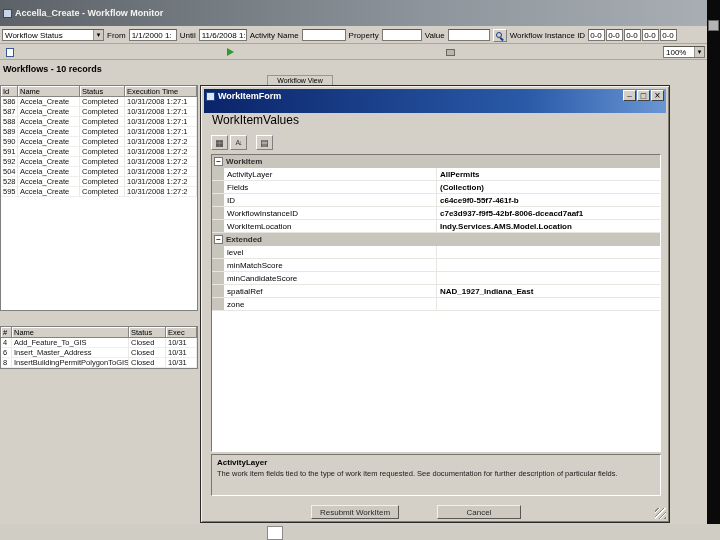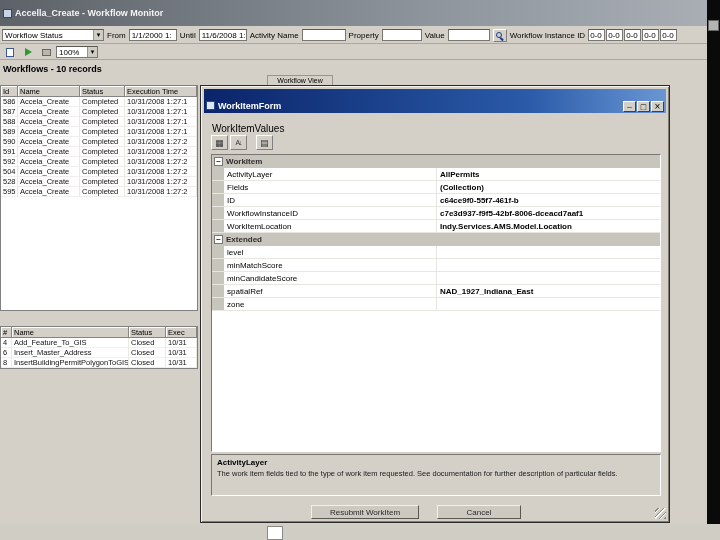--- a/index.html
+++ b/index.html
@@ -35,21 +35,21 @@
   .seg { width:17px; padding:0 1px; }
   .search-btn { width:14px; height:13px; background:#d4d0c8; border:1px solid; border-color:#fff #808080 #808080 #fff;
     display:flex; align-items:center; justify-content:center; flex:none; }
   .mag { position:relative; width:9px; height:9px; }
   .mag::before { content:''; position:absolute; left:1px; top:1px; width:4px; height:4px;
     border:1px solid #1a3a8c; border-radius:50%; }
   .mag::after { content:''; position:absolute; left:6px; top:6px; width:4px; height:2px;
     background:#1a3a8c; transform:rotate(45deg); transform-origin:0 0; }
 
   .toolbar2 { position:absolute; top:45px; left:0; width:100%; height:15px; display:flex; align-items:center;
-    gap:2px; padding:0 2px; border-bottom:1px solid #aca899; }
+    gap:2px; padding:0 2px; border-bottom:1px solid #aca899;justify-content:space-between; }
   .tb-btn { width:16px; height:13px; display:flex; align-items:center; justify-content:center; flex:none; }
   .ic-page { width:8px; height:9px; background:#fff; border:1px solid #3a5a9a; }
   .ic-play { width:0; height:0; border-left:7px solid #2e9a2e; border-top:4px solid transparent; border-bottom:4px solid transparent; }
   .ic-print { width:9px; height:7px; background:#b9b6ae; border:1px solid #6a675f; }
   .zoom { width:42px; height:12px; }
 
   .wf-header { position:absolute; top:64px; left:3px; font-size:9px;font-weight:bold; }
   .view-tab { position:absolute; left:267px; top:75px; width:66px; height:10px; background:#d4d0c8;
     border:1px solid #9a968c; border-bottom:none; font-size:7px; display:flex; align-items:center; justify-content:center; }
 
@@ -73,31 +73,31 @@
   .right-strip { position:absolute; left:707px; top:0; width:13px; height:524px; background:#0a0a0a; }
   .strip-thumb { position:absolute; left:1px; top:20px; width:11px; height:11px; background:#b4b4b4; border:1px solid #666; }
   .bottom-strip { position:absolute; left:0; top:524px; width:720px; height:16px; background:#d0cdc5; }
   .bottom-fragment { position:absolute; left:267px; top:526px; width:16px; height:14px; background:#fff; border:1px solid #8a8a8a; }
 
   
   .dialog { position:absolute; left:200px; top:85px; width:470px; height:438px; background:#d4d0c8;
     border:1px solid #2a2a2a; box-shadow:inset 1px 1px 0 #f5f3ef, inset -1px -1px 0 #807c74; }
   .dlg-titlebar { position:absolute; left:3px; top:3px; right:3px; height:14px;
     background:linear-gradient(90deg,#0a246a,#2a5aa8 70%,#6a96d4);
-    display:flex; align-items:flex-start; gap:3px; padding:12px 2px; }
+    display:flex; align-items:flex-end; gap:3px; padding:12px 2px; }
   .dlg-icon { width:9px; height:9px; background:#dce6f4; border:1px solid #244a86; flex:none; }
   .dlg-title { color:#fff; font-weight:bold; font-size:9px; flex:1; white-space:nowrap; overflow:hidden; }
   .dlg-caps { display:flex; gap:1px; }
   .cap-btn { width:13px; height:11px; background:#d4d0c8; border:1px solid; border-color:#fff #404040 #404040 #fff;
     font-size:8px; display:flex; align-items:center; justify-content:center; }
   .g-min::before { content:'_'; position:relative; top:-3px; }
   .g-max::before { content:'□'; font-size:9px; }
   .g-close::before { content:'×'; font-size:10px; }
 
-  .dlg-subtitle { position:absolute; left:11px; top:37px; font-size:10px; }
+  .dlg-subtitle { position:absolute; left:11px; top:27px; font-size:12px; }
   .pg-toolbar { position:absolute; left:10px; top:49px; display:flex; gap:2px; align-items:center; }
   .pg-tbtn { width:17px; height:15px; background:#d4d0c8; border:1px solid; border-color:#fff #808080 #808080 #fff;
     display:flex; align-items:center; justify-content:center; font-size:9px; color:#333; }
   .g-cat::before { content:'▦'; }
   .g-az::before { content:'A↓'; font-size:7px; letter-spacing:-1px; }
   .g-pages::before { content:'▤'; }
   .gap { margin-left:7px; }
 
   .pg-grid { position:absolute; left:10px; top:68px; width:450px; height:298px; background:#fff;
     border:1px solid; border-color:#7a7672 #fff #fff #7a7672; overflow:hidden; }
@@ -114,21 +114,21 @@
   .bold { font-weight:bold; }
 
   .pg-help { position:absolute; left:10px; top:368px; width:450px; height:42px; background:#d4d0c8;
     border:1px solid; border-color:#7a7672 #fff #fff #7a7672; padding:3px 5px; overflow:hidden; }
   .pg-help-title { font-size:8px; font-weight:bold; }
   .pg-help-text { font-size:7.5px; line-height:9px; margin-top:2px; color:#1a1a1a; }
 
   .dlg-btn { position:absolute; top:419px; height:14px; background:#cdc9c1; border:1px solid;
     border-color:#f2f0ec #5a5751 #5a5751 #f2f0ec; font-size:8px; display:flex; align-items:center;
     justify-content:center; color:#2a2a2a; }
-  .btn-resubmit { left:110px; width:108px; }
+  .btn-resubmit { left:110px; width:88px; }
   .btn-cancel { left:236px; width:84px; }
   .resize-grip { position:absolute; right:3px; bottom:3px; width:11px; height:11px;
     background:repeating-linear-gradient(135deg, transparent 0 2px, #8a867e 2px 3px, #fff 3px 4px); }
 </style>
 </head>
 <body>
 
 <div class="main-window">
 
   <div class="titlebar">

